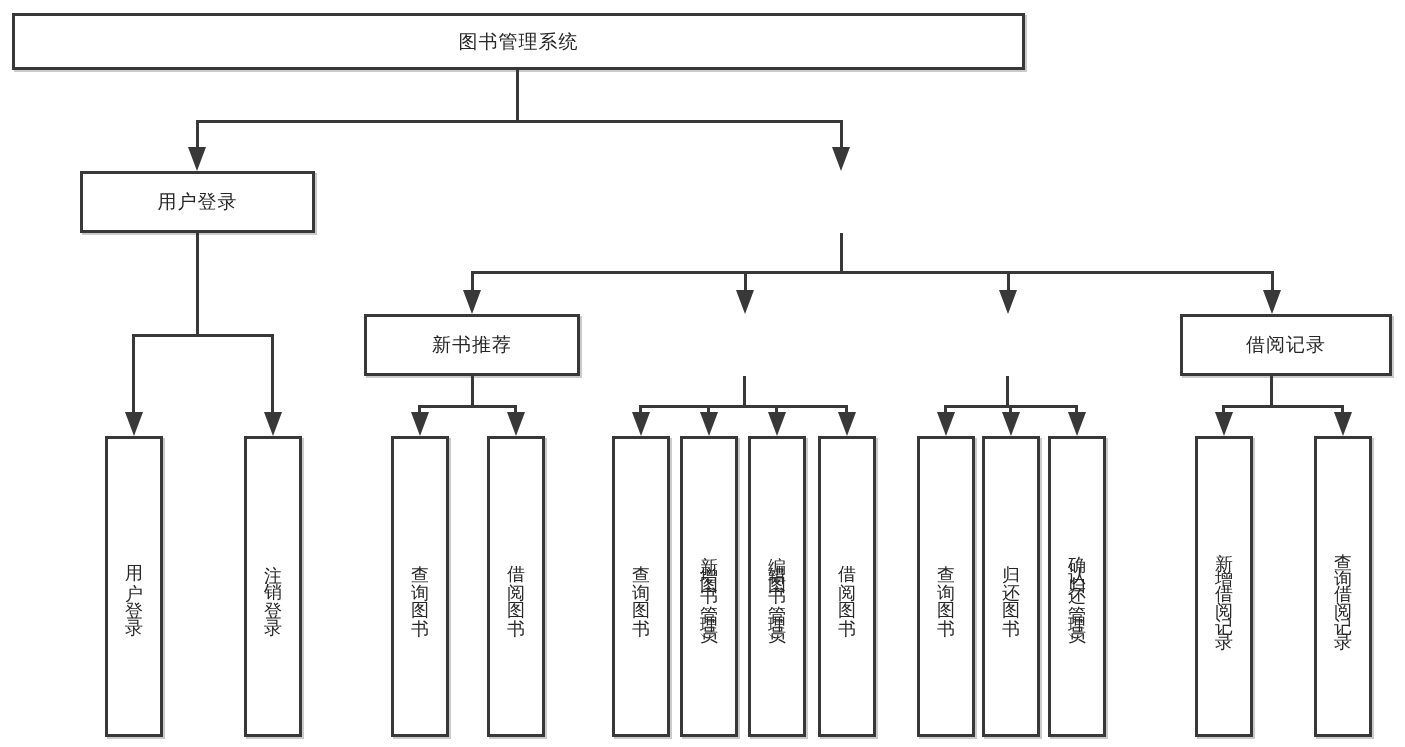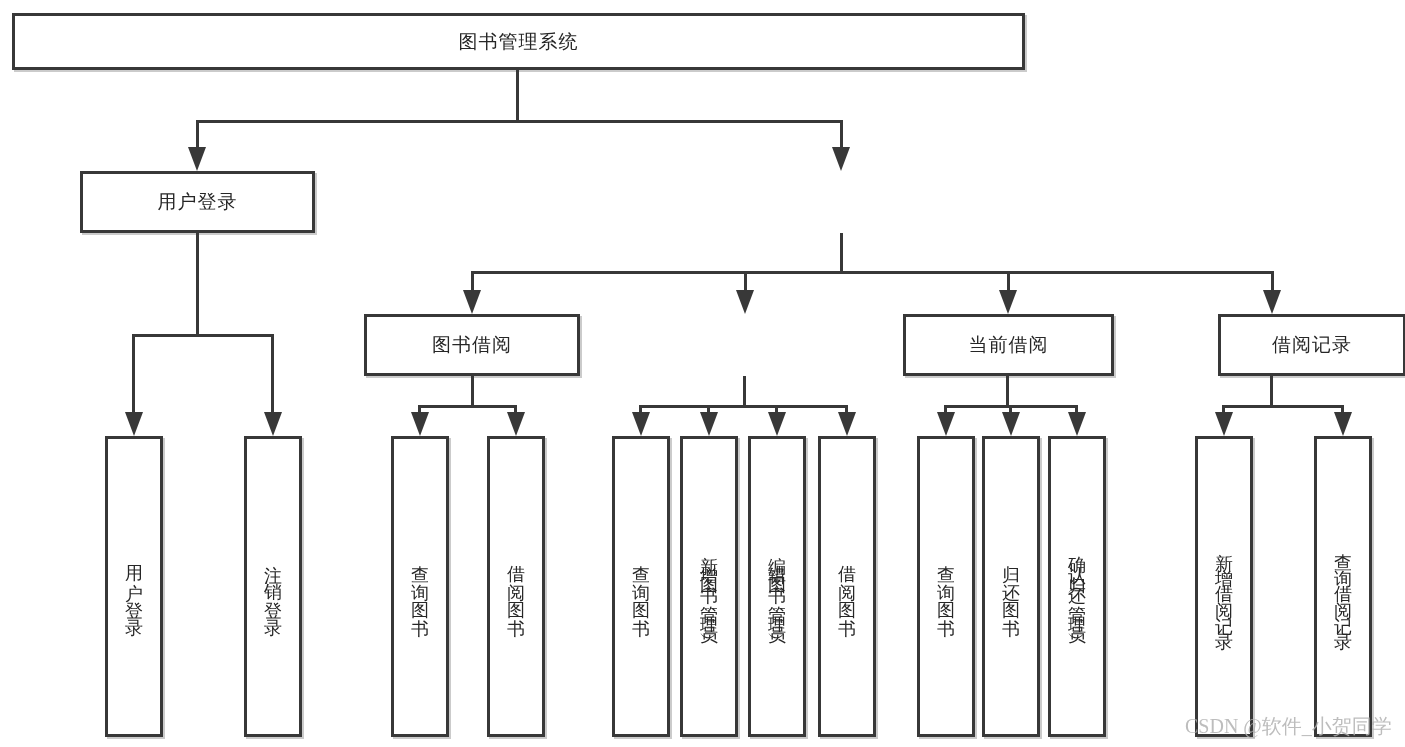--- a/index.html
+++ b/index.html
@@ -89,26 +89,23 @@
   <div class="vline" style="left:471px;top:271px;height:22px;"></div>
   <div class="arrow" style="left:463px;top:290px;"></div>
   <div class="vline" style="left:744px;top:271px;height:22px;"></div>
   <div class="arrow" style="left:736px;top:290px;"></div>
   <div class="vline" style="left:1007px;top:271px;height:22px;"></div>
   <div class="arrow" style="left:999px;top:290px;"></div>
   <div class="vline" style="left:1271px;top:271px;height:22px;"></div>
   <div class="arrow" style="left:1263px;top:290px;"></div>
 
   <div class="box hbox" style="left:364px;top:314px;width:216px;height:62px;">
-    <span>图书借阅</span>
+    <span>新书推荐</span>
   </div>
-  <div class="box hbox" style="left:903px;top:314px;width:211px;height:62px;">
-    <span>当前借阅</span>
-  </div>
-  <div class="box hbox" style="left:1218px;top:314px;width:188px;height:62px;">
+  <div class="box hbox" style="left:1180px;top:314px;width:212px;height:62px;">
     <span>借阅记录</span>
   </div>
 
   <div class="vline" style="left:471px;top:376px;height:31px;"></div>
   <div class="hline" style="left:418px;top:405px;width:99px;"></div>
   <div class="vline" style="left:418px;top:405px;height:11px;"></div>
   <div class="arrow" style="left:411px;top:412px;"></div>
   <div class="vline" style="left:514px;top:405px;height:11px;"></div>
   <div class="arrow" style="left:507px;top:412px;"></div>
 
@@ -172,15 +169,14 @@
   <div class="box leaf sp-long" style="left:1048px;">
     <span>确认归还（管理员）</span>
   </div>
   <div class="box leaf sp-med" style="left:1195px;">
     <span>新增借阅记录</span>
   </div>
   <div class="box leaf sp-med" style="left:1314px;">
     <span>查询借阅记录</span>
   </div>
 
-  <div class="watermark">CSDN @软件_小贺同学</div>
 
 </div>
 
 </body></html>

